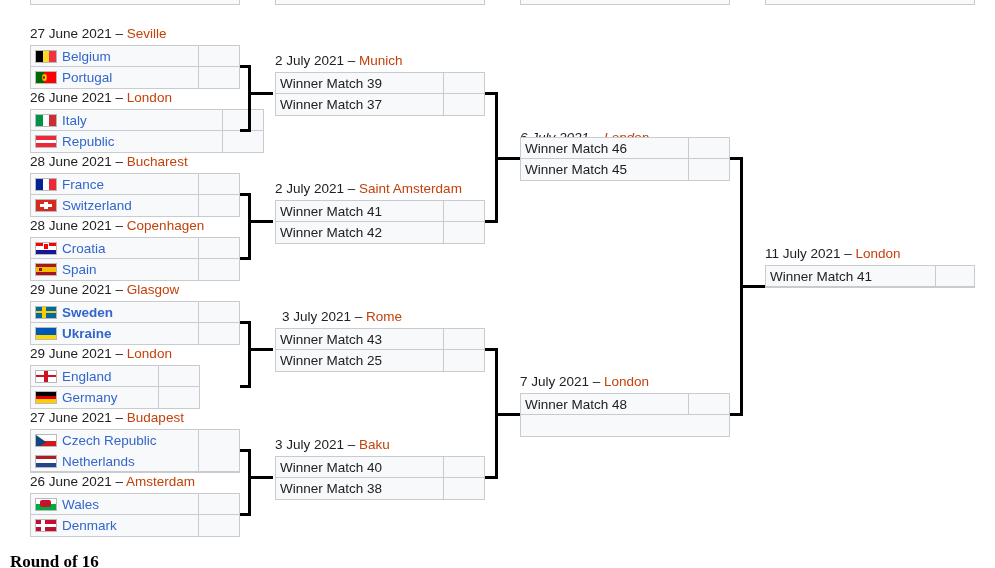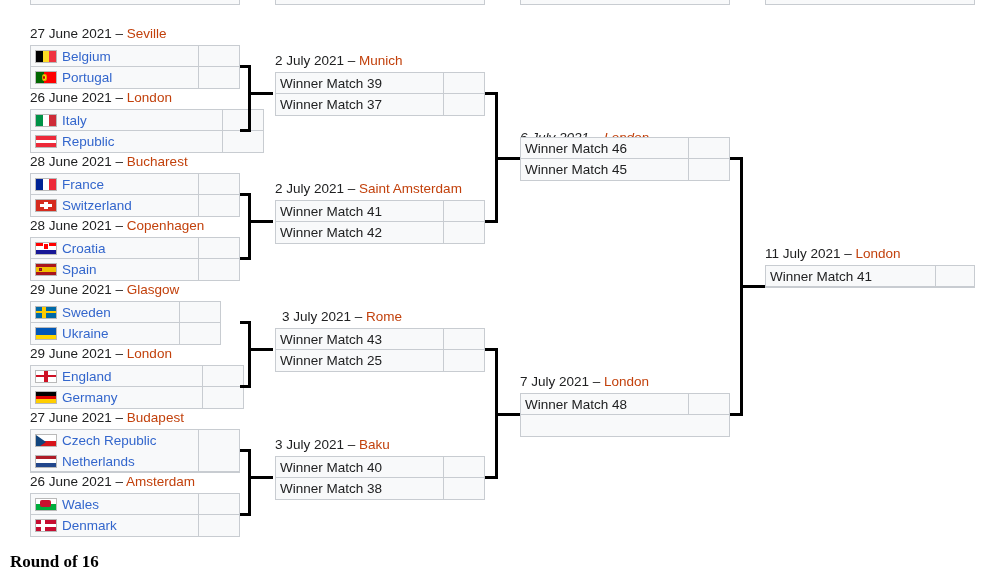--- a/index.html
+++ b/index.html
@@ -202,21 +202,21 @@
             <i style="background: rgb(241, 191, 0); flex: 2 1 0%;"></i>
             <i style="background: rgb(170, 21, 27); flex: 1 1 0%;"></i>
             <span class="abs" style="left:16%;top:36%;width:16%;height:30%;background:#c8102e;border:1px solid #8a0f22;box-sizing:border-box;"></span>
           </span>
           <a class="tname">Spain</a>
         </div>
         <div class="score" style="width: 40px;"></div>
       </div>
     </div>
     <div class="mhdr" style="left: 30px; top: 282px;"><span>29 June 2021</span><span class="dash"> – </span><a class="venue">Glasgow</a></div>
-    <div class="match" style="left: 30px; top: 301px; width: 191px;">
+    <div class="match" style="left: 30px; top: 301px; width: 210px; font-weight: bold;">
       <div class="mrow top">
         <div class="team">
           <span class="flag" style="background: rgb(0, 106, 167);">
             <span class="abs" style="left:0;top:38%;width:100%;height:24%;background:#fecc00;"></span>
             <span class="abs" style="left:28%;top:0;width:20%;height:100%;background:#fecc00;"></span>
           </span>
           <a class="tname">Sweden</a>
         </div>
         <div class="score" style="width: 40px;"></div>
       </div>
@@ -226,21 +226,21 @@
             <i style="background: rgb(0, 87, 183);"></i>
             <i style="background: rgb(0, 87, 183);"></i>
             <i style="background: rgb(255, 215, 0);"></i>
           </span>
           <a class="tname">Ukraine</a>
         </div>
         <div class="score" style="width: 40px;"></div>
       </div>
     </div>
     <div class="mhdr" style="left: 30px; top: 346px;"><span>29 June 2021</span><span class="dash"> – </span><a class="venue">London</a></div>
-    <div class="match" style="left: 30px; top: 365px; width: 214px;">
+    <div class="match" style="left: 30px; top: 365px; width: 170px;">
       <div class="mrow top">
         <div class="team">
           <span class="flag" style="background: rgb(255, 255, 255);">
             <span class="abs" style="left:0;top:38%;width:100%;height:24%;background:#ce1124;"></span>
             <span class="abs" style="left:38%;top:0;width:24%;height:100%;background:#ce1124;"></span>
           </span>
           <a class="tname">England</a>
         </div>
         <div class="score" style="width: 40px;"></div>
       </div>

